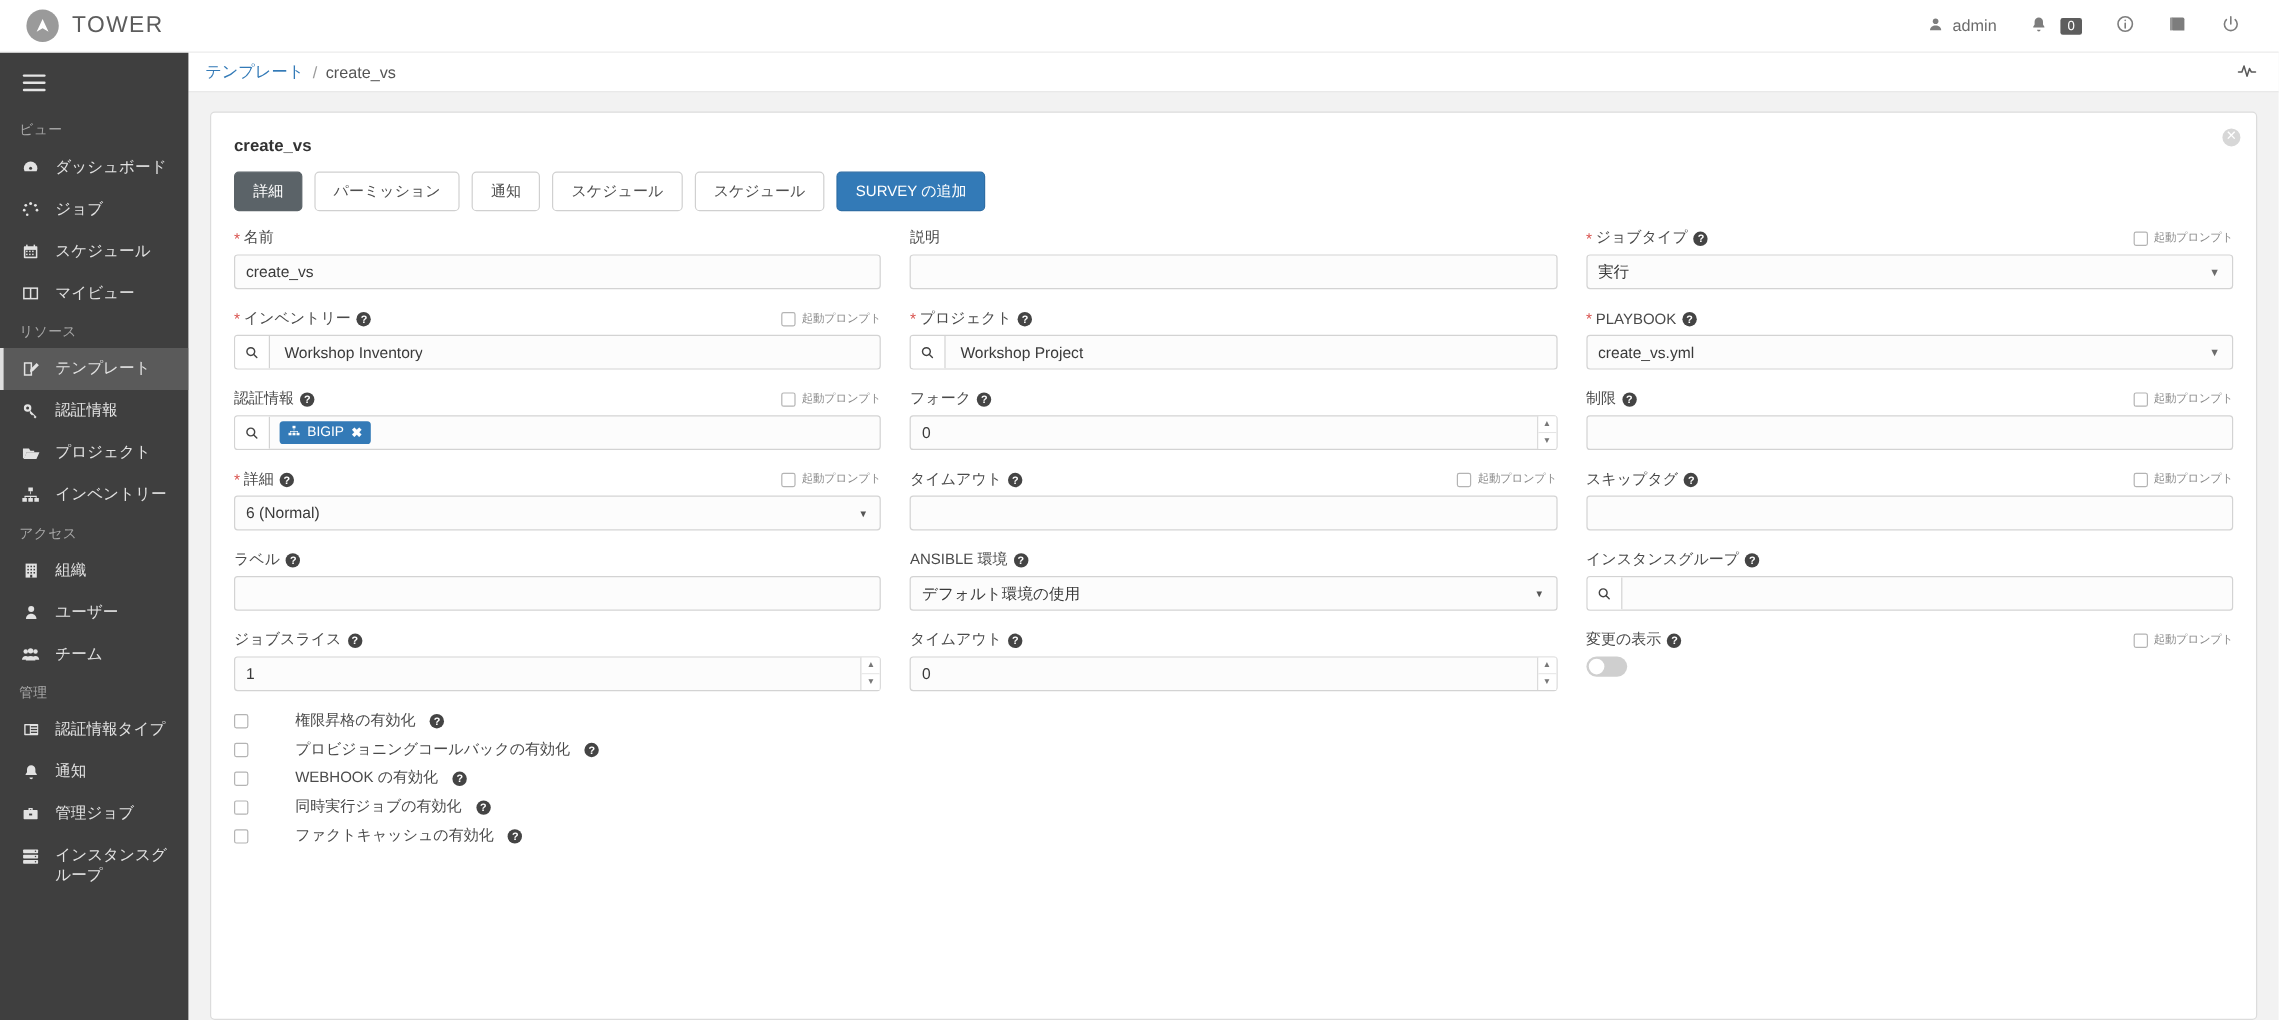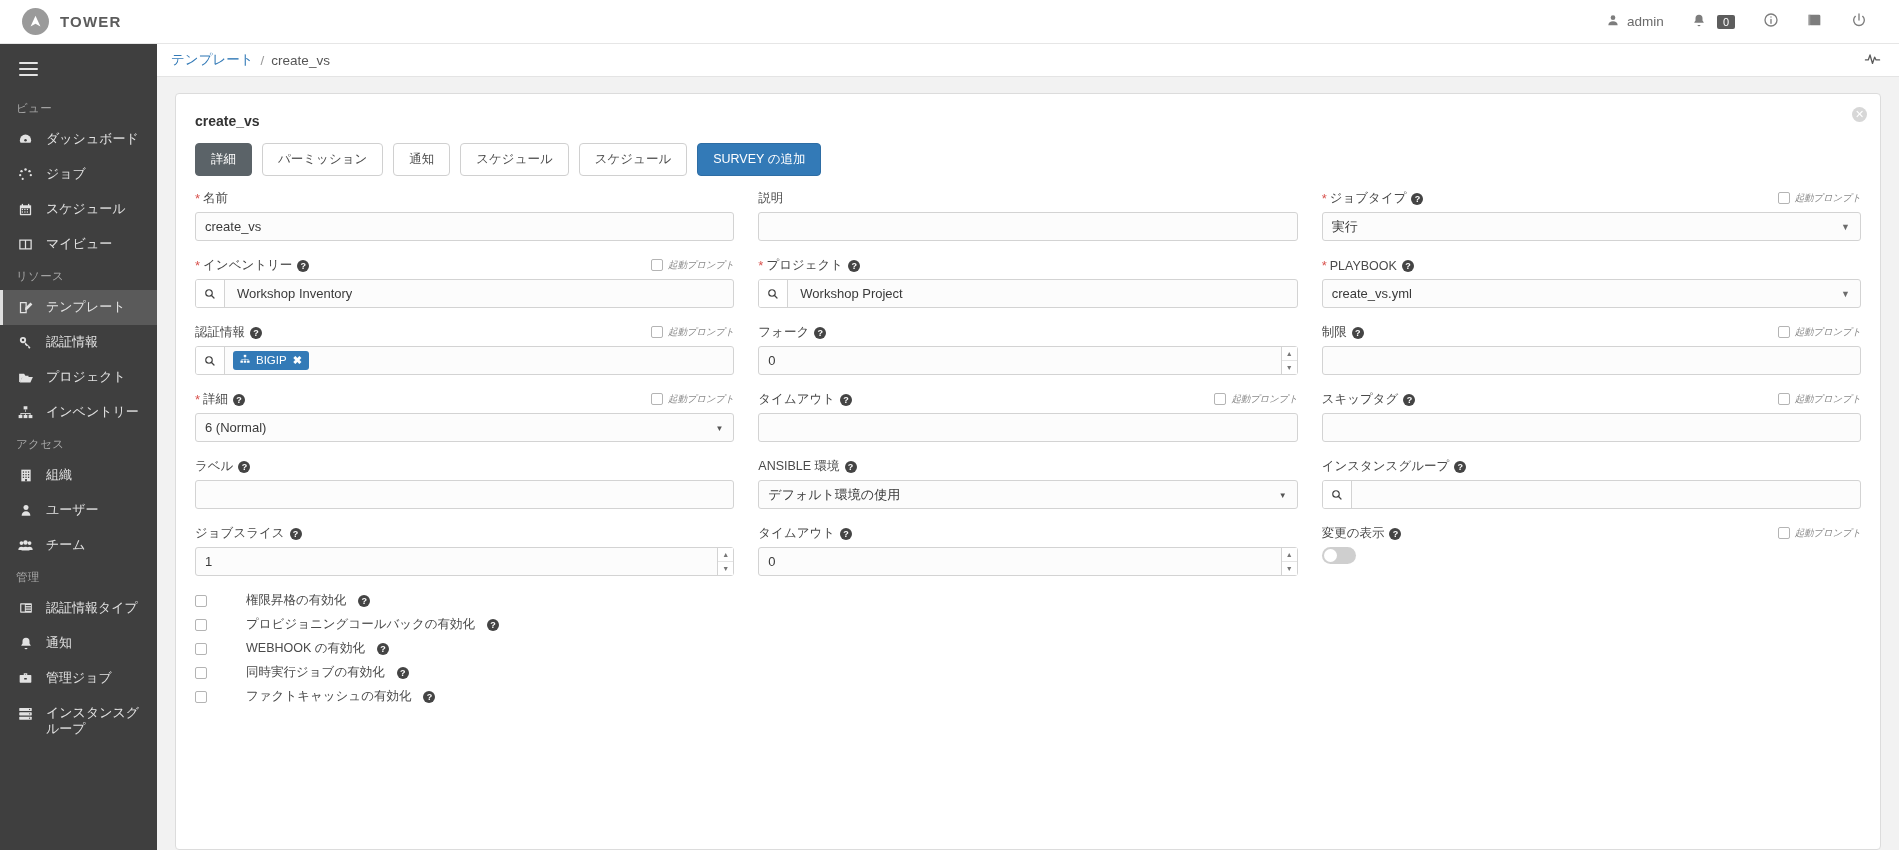--- a/index.html
+++ b/index.html
@@ -23,21 +23,21 @@
     padding: 0 18px 0 22px;
   }
   .brand { display: flex; align-items: center; gap: 11px; }
   .brand-mark {
     width: 27px; height: 27px; border-radius: 50%;
     background: #9a9a9a;
     display: flex; align-items: center; justify-content: center;
   }
   .brand-mark svg { display:block; }
   .brand-text {
-    font-size: 15px; letter-spacing: 1.2px; color: #5c5c5c; font-weight: 700;
+    font-size: 19px; letter-spacing: 1.2px; color: #5c5c5c; font-weight: 400;
   }
   .top-right {
     margin-left: auto; display: flex; align-items: center; gap: 0px;
   }
   .top-item {
     display: flex; align-items: center; gap: 7px;
     padding: 0 14px; height: 44px; color: #6b6b6b; font-size: 13.5px;
   }
   .badge-count {
     background: #5d5d5d; color: #fff; font-size: 11px;
@@ -114,21 +114,21 @@
     display: flex; align-items: center; font-size: 12.5px; color: #4a4a4a;
     margin-bottom: 5px; height: 17px; white-space: nowrap;
   }
   .req { color: #d9534f; margin-right: 3px; font-size: 13px; line-height: 1; }
   .help {
     display: inline-flex; align-items: center; justify-content: center;
     width: 12px; height: 12px; border-radius: 50%;
     background: #444; color: #fff; font-size: 9px; font-weight: bold;
     margin-left: 5px; line-height: 12px;
   }
-  .prompt-box { margin-left: auto; display: flex; align-items: flex-start; gap: 5px; font-style: italic; }
+  .prompt-box { margin-left: auto; display: flex; align-items: flex-end; gap: 5px; }
   .chk {
     width: 12px; height: 12px; border: 1px solid #b4b4b4; background: #fff; border-radius: 2px;
   }
   .prompt-lbl { font-size: 9.5px; color: #8a8a8a; letter-spacing: -0.2px; }
 
   .inp {
     width: 100%; height: 29px; border: 1px solid #d3d3d3; border-radius: 3px;
     background: #fcfcfc; color: #3a3a3a; font-size: 13px;
     display: flex; align-items: center; padding: 0 9px; overflow: hidden;
     font-family: "Liberation Sans", sans-serif;

